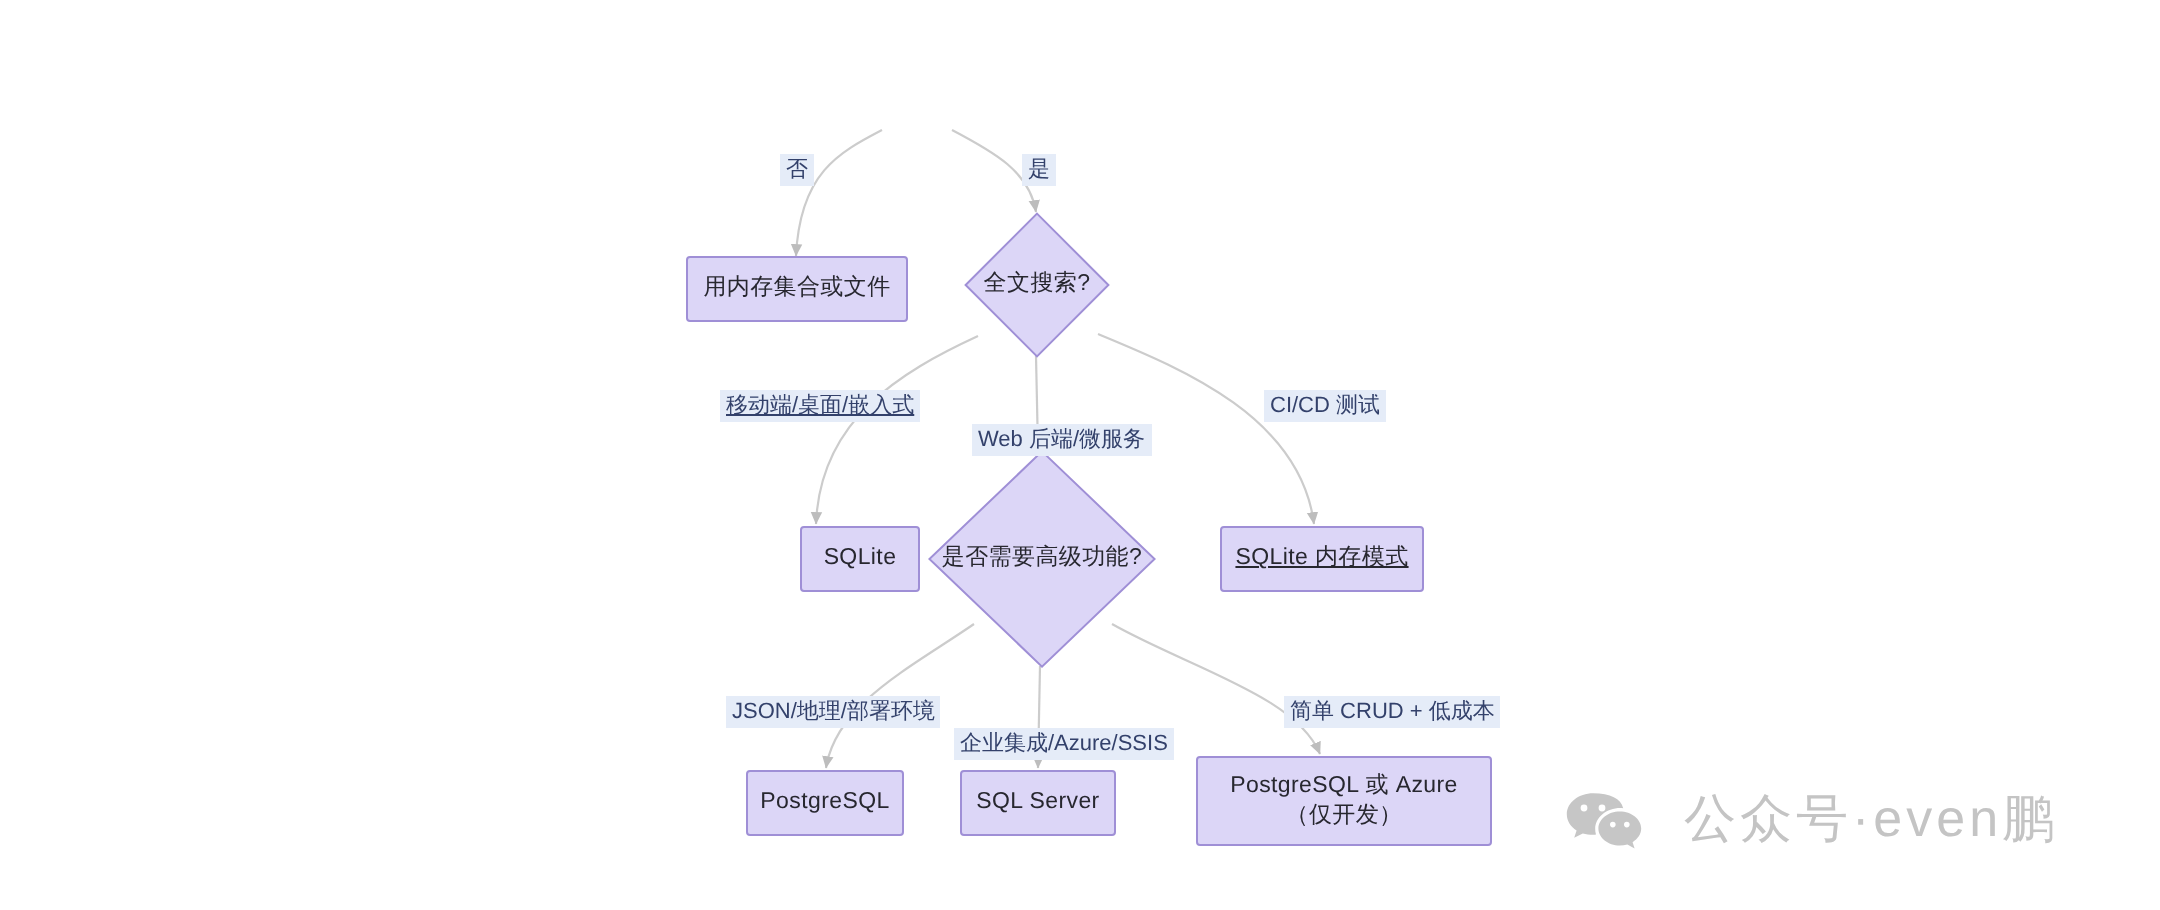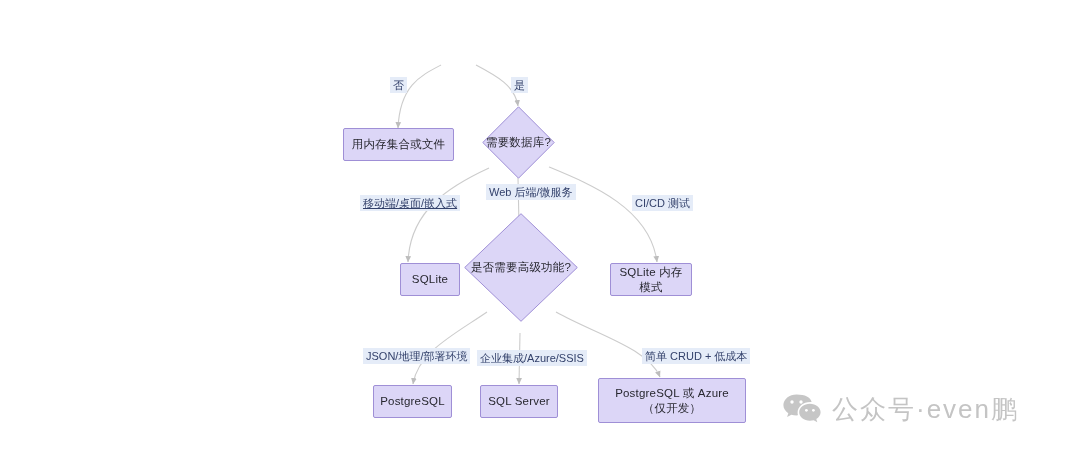--- a/index.html
+++ b/index.html
@@ -69,22 +69,22 @@
     color: #33416b;
     font-size: 11px;
     line-height: 14px;
     padding: 1px 3px;
     white-space: nowrap;
     box-sizing: border-box;
   }
   .watermark {
     position: absolute;
     display: flex;
-    align-items: flex-start;
-    gap: 10px;
+    align-items: center;
+    gap: 20px;
     color: #c2c2c2;
     user-select: none;
   }
   .watermark .wm-text {
     font-size: 26px;
     letter-spacing: 2px;
     color: #c4c4c4;
     white-space: nowrap;
   }
   .wechat-icon {
@@ -124,35 +124,35 @@
 
 
   <div class="node process" style="left:343px; top:128px; width:111px; height:33px;font-family:Liberation Serif, serif;">
     <span>用内存集合或文件</span>
   </div>
 
   <div class="node decision" style="left:482px; top:106px; width:73px; height:73px;">
     <svg class="dshape" viewBox="0 0 73 73" preserveAspectRatio="none">
       <polygon points="36.5,0.8 72.2,36.5 36.5,72.2 0.8,36.5" fill="#dcd6f7" stroke="#9f8fd6" stroke-width="1"></polygon>
     </svg>
-    <span class="dlabel">需要数据库?</span>
+    <span class="dlabel">全文搜索?</span>
   </div>
 
   <div class="node process" style="left:400px; top:263px; width:60px; height:33px;">
     <span>SQLite</span>
   </div>
 
-  <div class="node decision" style="left:464px; top:213px; width:114px; height:109px;">
+  <div class="node decision" style="left:464px; top:225px; width:114px; height:109px;">
     <svg class="dshape" viewBox="0 0 114 109" preserveAspectRatio="none">
       <polygon points="57,0.7 113.3,54.5 57,108.3 0.7,54.5" fill="#dcd6f7" stroke="#9f8fd6" stroke-width="1"></polygon>
     </svg>
     <span class="dlabel">是否需要高级功能?</span>
   </div>
 
-  <div class="node process" style="left:610px; top:263px; width:82px; height:33px;">
+  <div class="node process" style="left:610px; top:263px; width:102px; height:33px;text-decoration:underline;">
     <span>SQLite 内存模式</span>
   </div>
 
   <div class="node process" style="left:480px; top:385px; width:78px; height:33px;">
     <span>SQL Server</span>
   </div>
 
   <div class="node process" style="left:373px; top:385px; width:79px; height:33px;">
     <span>PostgreSQL</span>
   </div>
@@ -160,27 +160,27 @@
   <div class="node process" style="left:598px; top:378px; width:148px; height:45px;">
     <span>PostgreSQL 或 Azure（仅开发）</span>
   </div>
 
   <div class="edge-label" style="left:390px; top:77px;">否</div>
 
   <div class="edge-label" style="left:511px; top:77px;">是</div>
 
   <div class="edge-label" style="left:360px; top:195px;text-decoration:underline;">移动端/桌面/嵌入式</div>
 
-  <div class="edge-label" style="left:486px; top:184px;">Web 后端/微服务</div>
+  <div class="edge-label" style="left:486px; top:212px;">Web 后端/微服务</div>
 
   <div class="edge-label" style="left:632px; top:195px;text-align:right;">CI/CD 测试</div>
 
   <div class="edge-label" style="left:363px; top:348px;">JSON/地理/部署环境</div>
 
-  <div class="edge-label" style="left:477px; top:350px;">企业集成/Azure/SSIS</div>
+  <div class="edge-label" style="left:477px; top:364px;">企业集成/Azure/SSIS</div>
 
   <div class="edge-label" style="left:642px; top:348px;text-align:right;">简单 CRUD + 低成本</div>
 
   <div class="watermark" style="left:782px; top:392px;">
     <span class="wechat-icon">
       <svg viewBox="0 0 40 32" width="40" height="32" aria-hidden="true">
         <path d="M14.6 2.6C7.3 2.6 1.4 7.3 1.4 13.1c0 3.3 1.9 6.2 4.9 8.1l-1.2 3.7 4.3-2.2c1.6.4 3.3.7 5.2.7.5 0 1 0 1.4-.1-.3-.9-.4-1.8-.4-2.8 0-5.8 5.6-10.5 12.6-10.5.5 0 .9 0 1.4.1-1.1-4.8-6.4-7.5-15-7.5z" fill="#c6c6c6"></path>
         <circle cx="10" cy="10" r="1.7" fill="#ffffff"></circle>
         <circle cx="19" cy="10" r="1.7" fill="#ffffff"></circle>
         <path d="M38.6 20.3c0-4.7-4.8-8.5-10.7-8.5s-10.7 3.8-10.7 8.5 4.8 8.5 10.7 8.5c1.3 0 2.6-.2 3.8-.5l3.6 1.9-1-3.1c2.6-1.6 4.3-4 4.3-6.8z" fill="#c6c6c6"></path>

